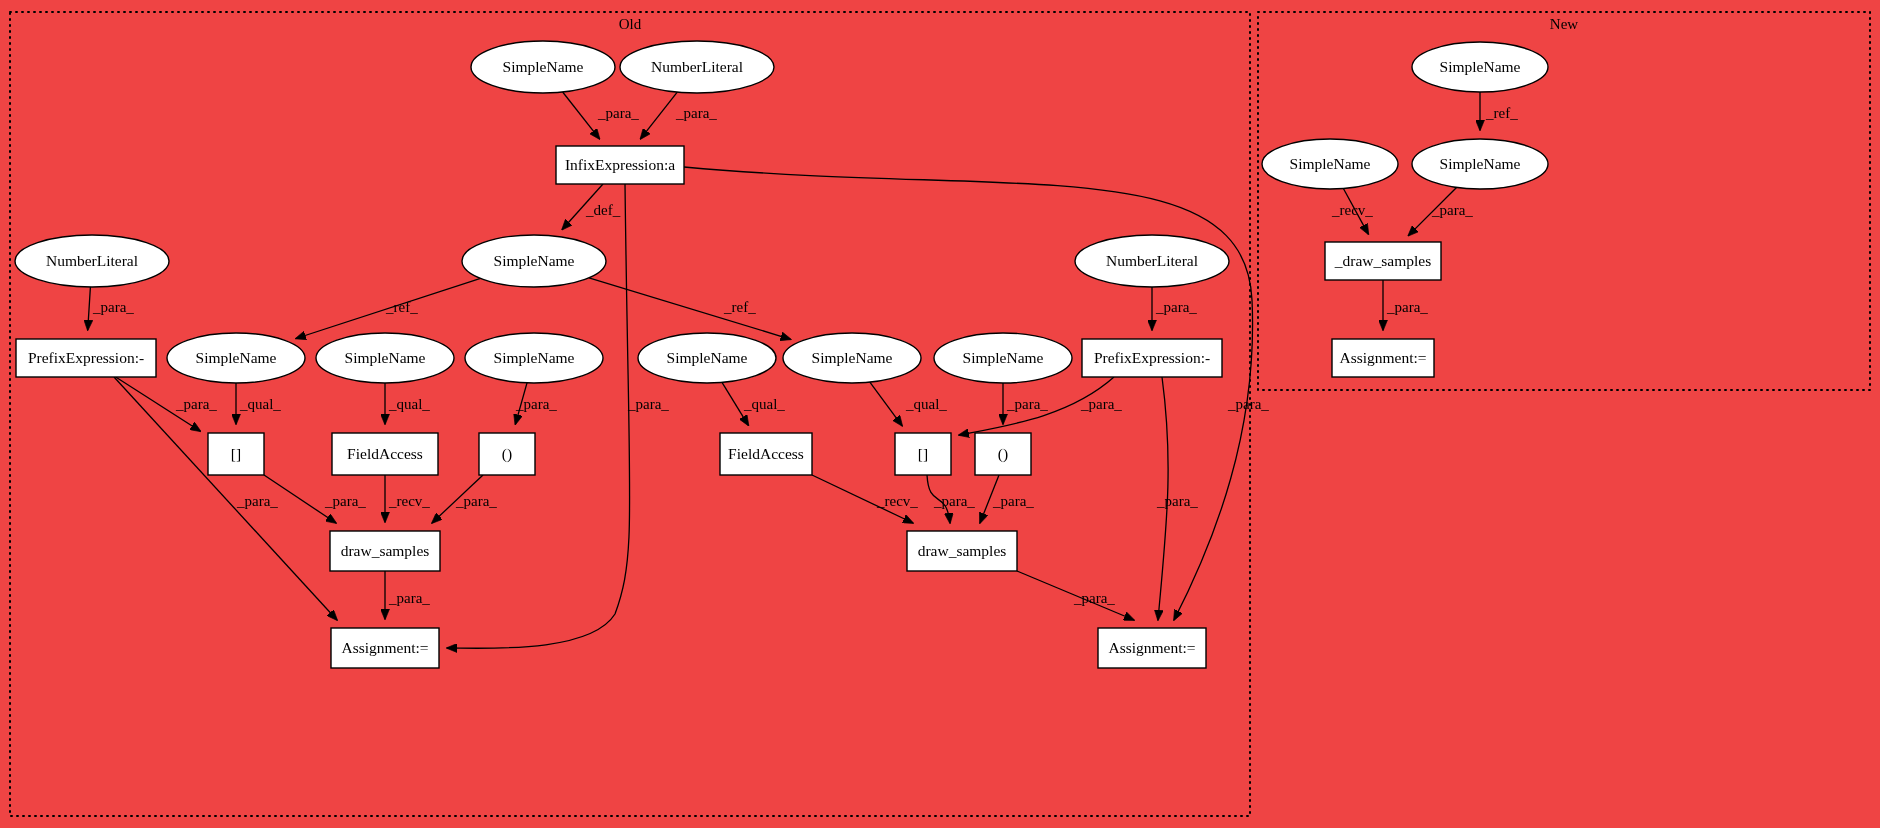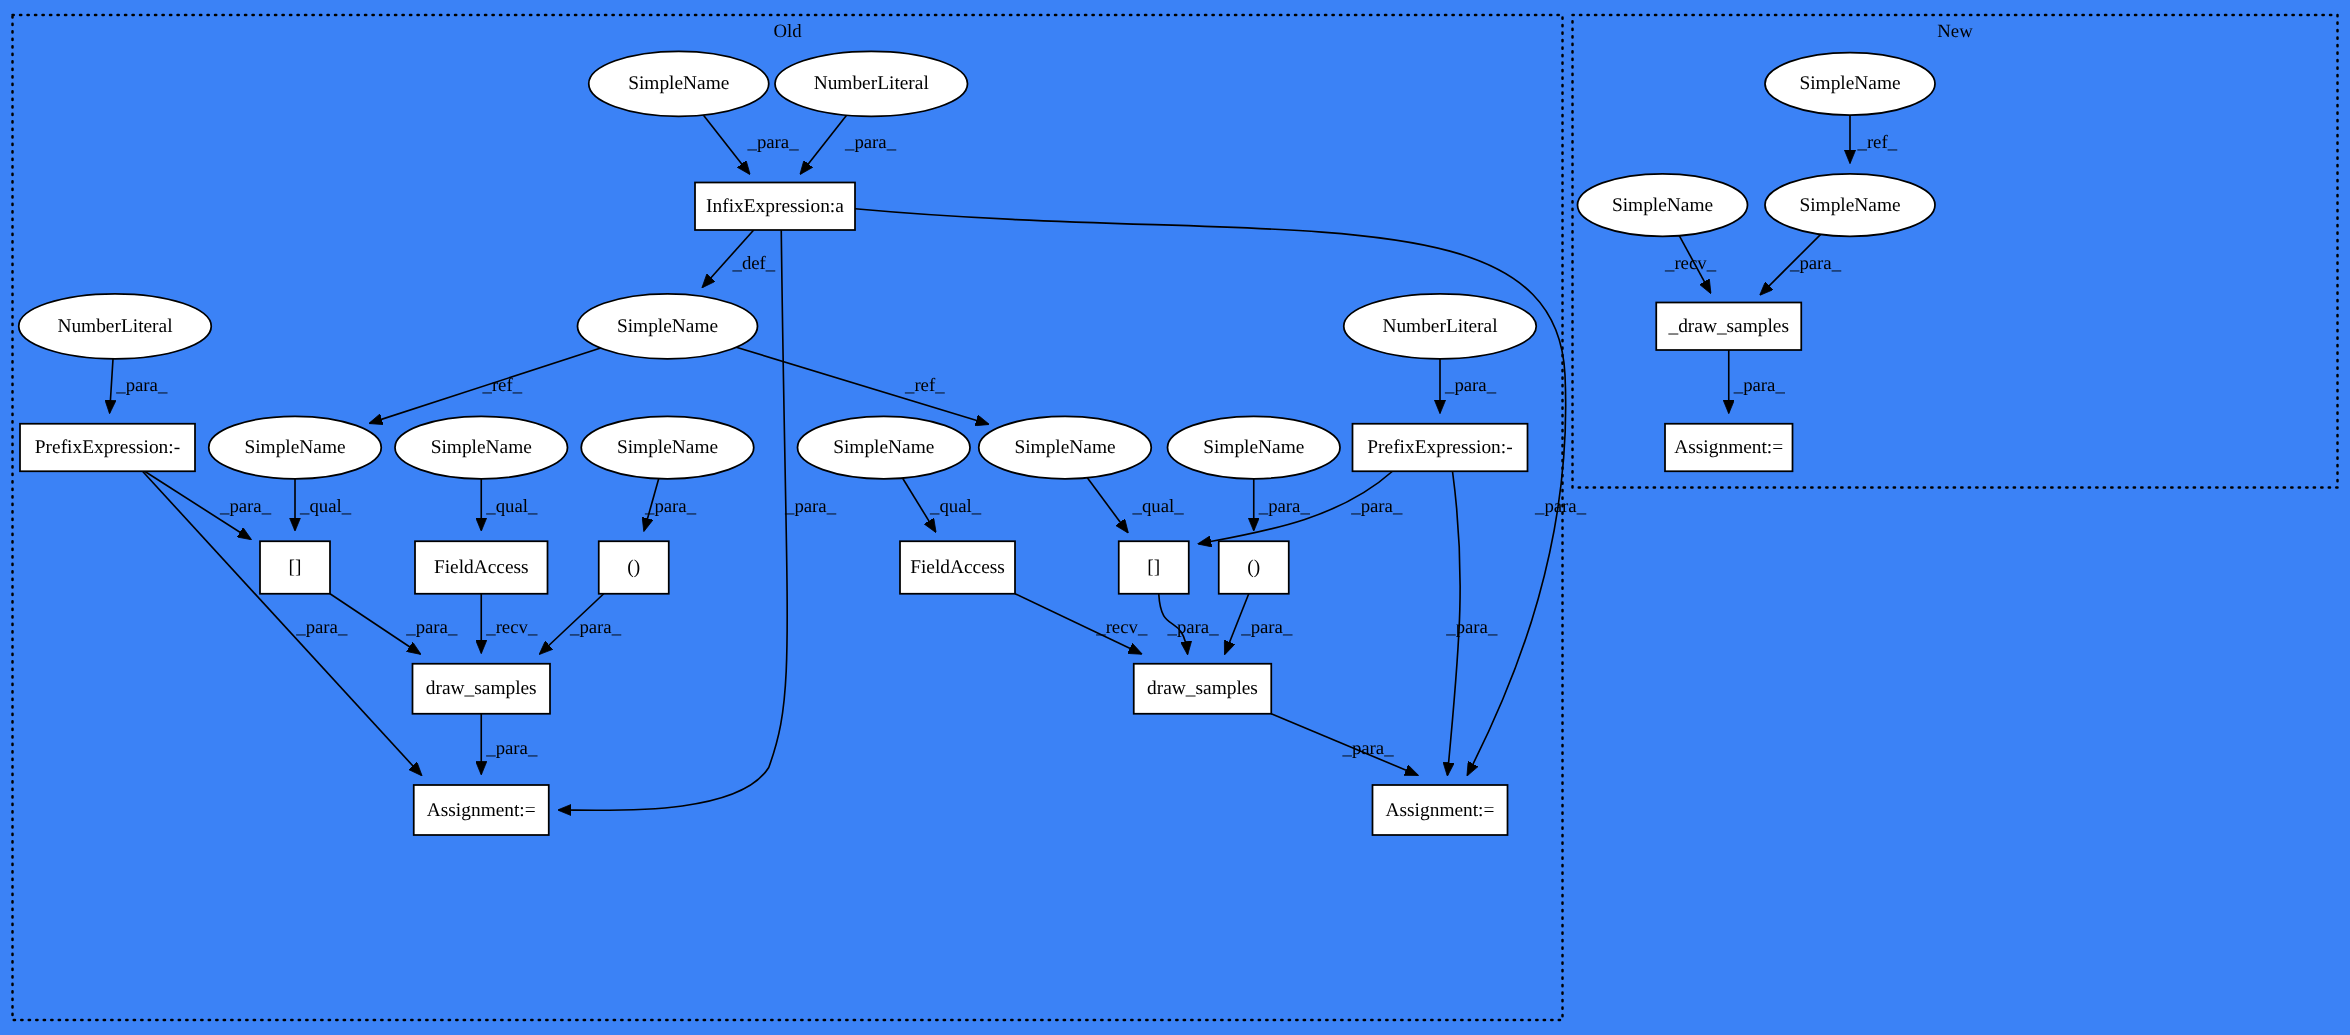--- a/index.html
+++ b/index.html
@@ -4,21 +4,21 @@
 <style>
   html, body {
     margin: 0;
     padding: 0;
     background: #ffffff;
   }
   #canvas {
     position: relative;
     width: 1880px;
     height: 828px;
-    background: #3b82f6;
+    background: #ef4444;
     font-family: "Liberation Serif", "DejaVu Serif", serif;
     overflow: hidden;
   }
   svg#graph {
     position: absolute;
     left: 0;
     top: 0;
     width: 1880px;
     height: 828px;
   }

